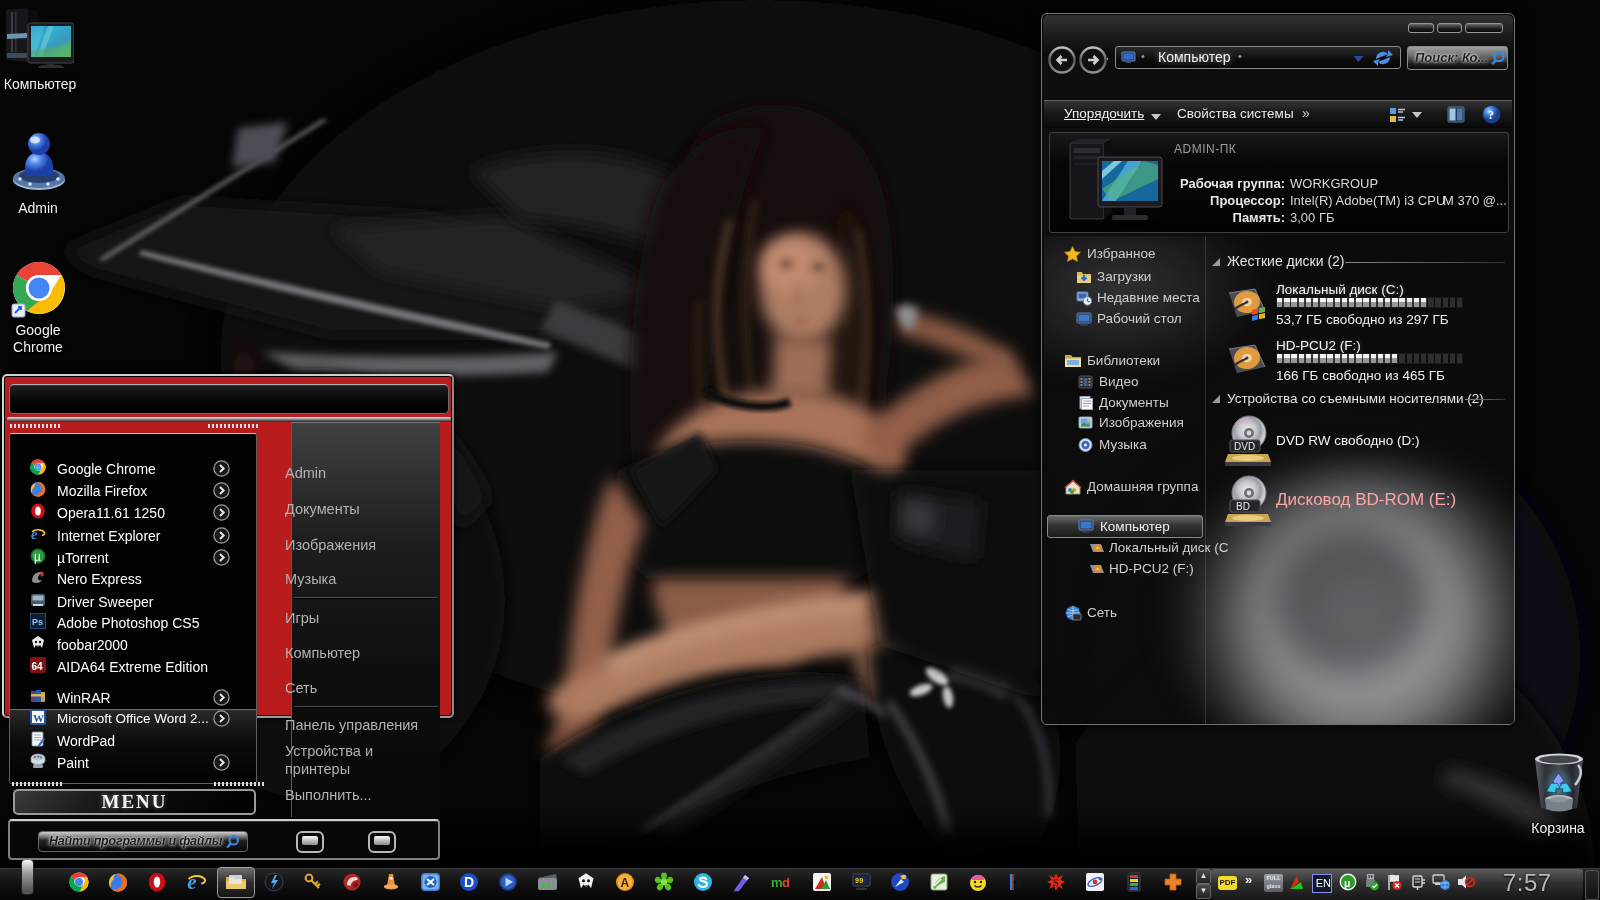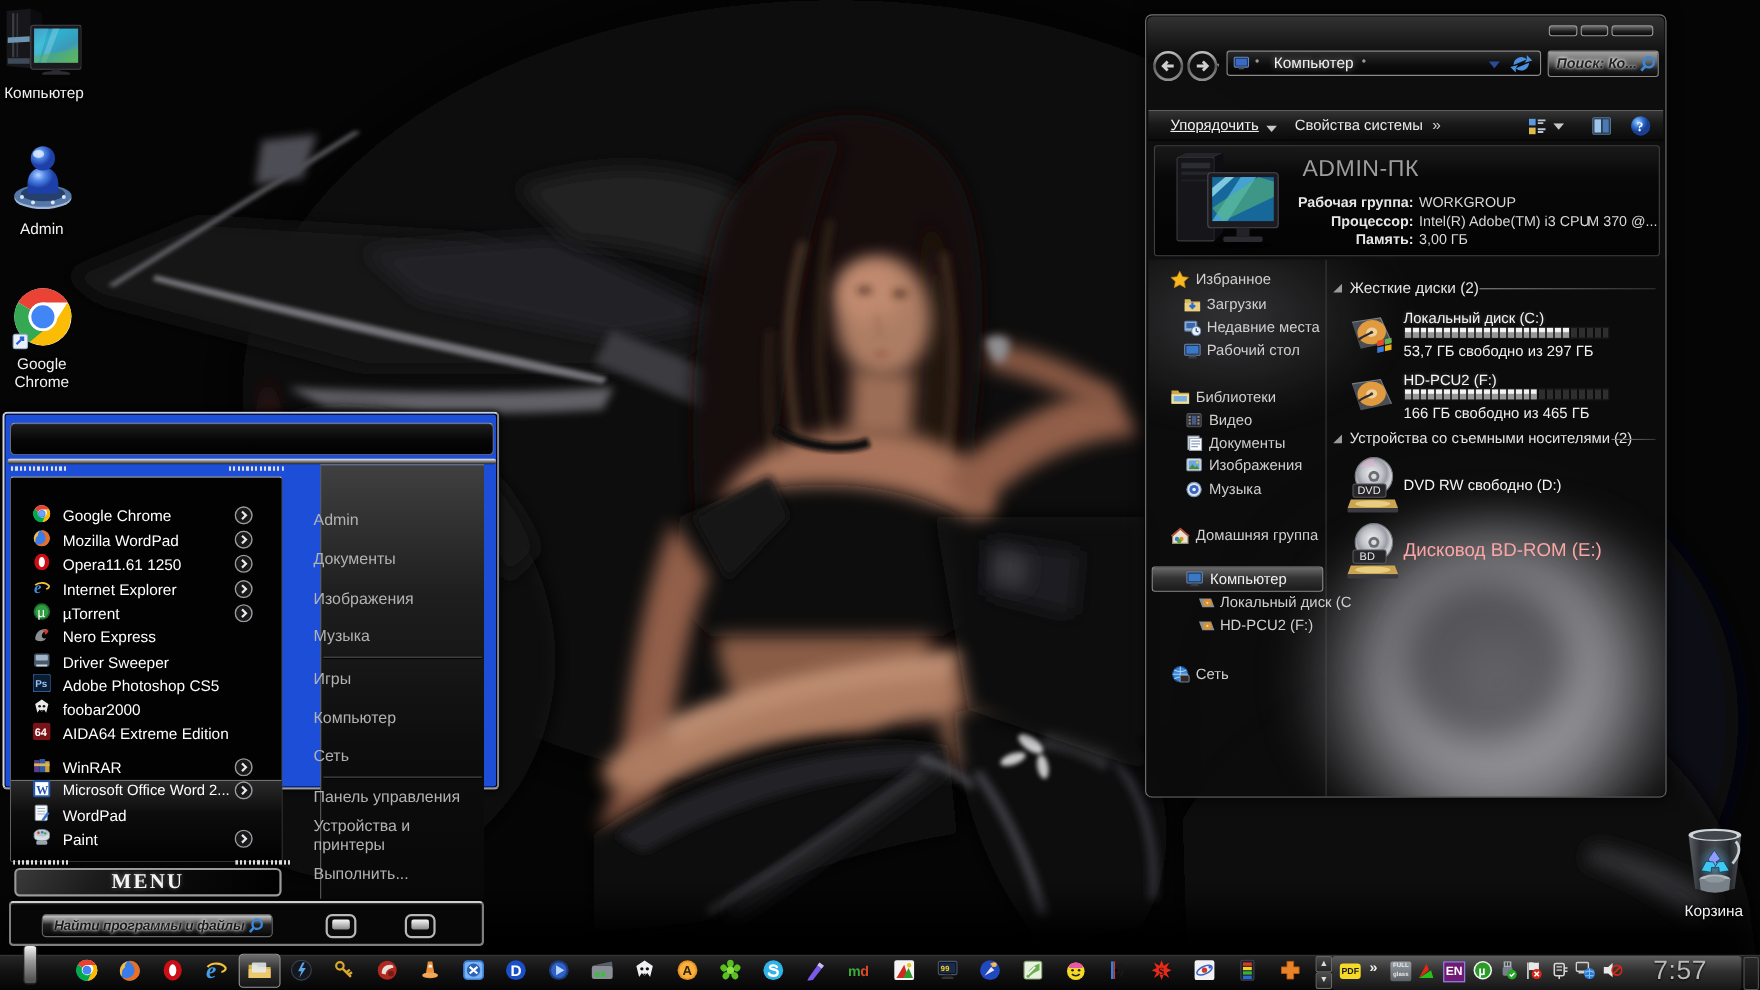--- a/index.html
+++ b/index.html
@@ -314,21 +314,21 @@
           <path d="M46,4 L54,0 L54,72 L46,80Z" fill="#0e0e12"></path>
       <rect x="40" y="18" width="64" height="50" rx="3" fill="#1c1c20" stroke="#4a4a52"></rect>
       <rect x="44" y="22" width="56" height="40" fill="#16689a"></rect>
       <path d="M44,62 L70,22 L84,22 L58,62Z" fill="#4aa8d8" opacity="0.9"></path>
       <path d="M44,50 L86,22 L100,26 L100,40 L54,62Z" fill="#5ab87a" opacity="0.6"></path>
       <path d="M44,40 L64,22 L56,22 L44,32Z" fill="#9adef0" opacity="0.8"></path>
       <rect x="66" y="68" width="12" height="8" fill="#222228"></rect>
       <rect x="54" y="76" width="36" height="5" rx="2" fill="#2a2a30"></rect>
       <ellipse cx="72" cy="84" rx="26" ry="3" fill="#000" opacity="0.6"></ellipse>
     </svg>
-    <span class="abs" style="left:134px;top:9px;color:#9d9d9d;font-size:21px;letter-spacing:0.5px;text-align:center;">ADMIN-ПК</span>
+    <span class="abs" style="left:124px;top:9px;color:#9d9d9d;font-size:12px;letter-spacing:0.5px;text-align:center;">ADMIN-ПК</span>
     <div class="abs" style="left:0;top:43px;width:235px;text-align:right;color:#e6e6e6;font-size:13px;font-weight:bold;">Рабочая группа:</div>
     <div class="abs" style="left:240px;top:43px;color:#d8d8d8;font-size:13px;">WORKGROUP</div>
     <div class="abs" style="left:0;top:60px;width:235px;text-align:right;color:#e6e6e6;font-size:13px;font-weight:bold;">Процессор:</div>
     <div class="abs" style="left:240px;top:60px;color:#d8d8d8;font-size:13px;">Intel(R) Adobe(TM) i3 CPU</div>
         <div class="abs" style="left:393px;top:60px;color:#d8d8d8;font-size:13px;">M 370  @...</div>
     <div class="abs" style="left:0;top:77px;width:235px;text-align:right;color:#e6e6e6;font-size:13px;font-weight:bold;">Память:</div>
     <div class="abs" style="left:240px;top:77px;color:#d8d8d8;font-size:13px;">3,00 ГБ</div>
   </div>
 
   <div class="abs" id="content" style="left:2px;top:222px;width:470px;height:488px;overflow:hidden;background:rgba(10,10,10,0.35);">
@@ -685,21 +685,21 @@
 <div class="abs" style="left:1196px;top:869px;width:13px;height:13px;background:linear-gradient(#4a4a4a,#222);border:1px solid #666;border-radius:2px;color:#ddd;font-size:8px;text-align:center;line-height:12px;">▲</div>
 <div class="abs" style="left:1196px;top:884px;width:13px;height:13px;background:linear-gradient(#4a4a4a,#222);border:1px solid #666;border-radius:2px;color:#ddd;font-size:8px;text-align:center;line-height:12px;">▼</div>
 
 <div class="abs" style="left:1218px;top:876px;width:19px;height:14px;background:#f5d928;border-radius:3px;color:#1a1a1a;font-size:8px;font-weight:bold;text-align:center;line-height:14px;">PDF</div>
 <div class="abs" style="left:1245px;top:872px;color:#f0f0f0;font-size:13px;font-weight:bold;">»</div>
 <div class="abs" style="left:1264px;top:874px;width:19px;height:18px;background:linear-gradient(#9aa0a6,#5a6066);border-radius:2px;color:#e8e8e8;font-size:5.5px;text-align:center;line-height:8px;font-weight:bold;">FULL<br>glass</div>
 <svg class="abs" style="left:1288px;top:874px" width="17" height="17" viewBox="0 0 17 17">
         <path d="M2,15 L9,2 L11,8Z" fill="#e02818"></path>
         <path d="M2,15 L13,8 L15,15Z" fill="#28c018"></path>
       </svg>
-<div class="abs" style="left:1312px;top:874px;width:18px;height:17px;background:#701a75;border:1px solid #8a92e8;color:#fff;font-size:11px;font-weight:bold;text-align:center;line-height:16px;">EN</div>
+<div class="abs" style="left:1312px;top:874px;width:18px;height:17px;background:#0f172a;border:1px solid #8a92e8;color:#fff;font-size:11px;font-weight:normal;text-align:right;line-height:16px;">EN</div>
 <svg class="abs" style="left:1339px;top:873px" width="18" height="18" viewBox="0 0 18 18">
         <circle cx="9" cy="9" r="8.4" fill="#f4f4f4"></circle>
         <circle cx="9" cy="9" r="7" fill="#2a9a28"></circle>
         <text x="5" y="13.5" font-size="11" fill="#fff" font-family="Liberation Sans" font-weight="bold">µ</text>
       </svg>
 <svg class="abs" style="left:1362px;top:873px" width="18" height="18" viewBox="0 0 18 18">
         <rect x="5" y="1" width="7" height="6" fill="#a8b0b8"></rect>
         <rect x="4" y="6" width="9" height="8" rx="1.5" fill="#787f88"></rect>
         <rect x="6.5" y="2" width="1.5" height="3" fill="#3c4248"></rect>
         <rect x="9" y="2" width="1.5" height="3" fill="#3c4248"></rect>
@@ -724,21 +724,21 @@
         <circle cx="13" cy="12" r="5" fill="#2a7ad8"></circle>
         <path d="M9,12 A4.5 4.5 0 0 1 17,12 M13,7.5 L13,16.5 M9.2,10 L16.8,10 M9.2,14 L16.8,14" stroke="#8ac0f0" stroke-width="0.9" fill="none"></path>
       </svg>
 <svg class="abs" style="left:1456px;top:873px" width="19" height="18" viewBox="0 0 19 18">
         <path d="M2,6 L6,6 L10,2.5 L10,15.5 L6,12 L2,12Z" fill="#e8e8e8"></path>
         <circle cx="14" cy="9" r="4.4" fill="none" stroke="#d82818" stroke-width="1.6"></circle>
         <path d="M11,12 L17,6" stroke="#d82818" stroke-width="1.6"></path>
       </svg>
 </div>
 
-<div class="abs" id="smenu" style="left:2px;top:374px;width:452px;height:344px;background:#1d4ed8;border-radius:5px;border:2px solid #1e1e1e;border-top:2px solid #cfcfcf;border-left:2px solid #d4d4d4;border-right:2px solid #8a8a8a;border-bottom:2px solid #9a9a9a;box-sizing:border-box;box-shadow:inset 0 0 0 1px #000,0 0 6px #000;">
+<div class="abs" id="smenu" style="left:2px;top:374px;width:452px;height:344px;background:#b91c1c;border-radius:5px;border:2px solid #1e1e1e;border-top:2px solid #cfcfcf;border-left:2px solid #d4d4d4;border-right:2px solid #8a8a8a;border-bottom:2px solid #9a9a9a;box-sizing:border-box;box-shadow:inset 0 0 0 1px #000,0 0 6px #000;">
 
   <div class="abs" style="left:5px;top:8px;width:438px;height:28px;border-radius:5px;background:linear-gradient(#1f1f1f,#060606 55%,#000);border:1px solid #6a6a6a;border-top-color:#b0b0b0;box-shadow:inset 0 1px 0 #333;"></div>
 
   <div class="abs" style="left:3px;top:41px;width:444px;height:5px;background:linear-gradient(#efefef,#777 55%,#222);border-radius:2px;"></div>
 
   <div class="abs dots" style="left:6px;top:48px;"></div>
   <div class="abs dots" style="left:204px;top:48px;"></div>
 
   <div class="abs" style="left:5px;top:57px;width:248px;height:351px;background:#020202;border:1px solid #5f5f5f;border-top-color:#cccccc;border-radius:3px;box-sizing:border-box;"></div>
 
@@ -758,21 +758,21 @@
             <circle cx="8.5" cy="8.5" r="7.6" fill="#18181a" stroke="#9a9a9a" stroke-width="1.3"></circle>
             <path d="M7,5 L10.6,8.5 L7,12" stroke="#e8e8e8" stroke-width="2" fill="none"></path>
           </svg>
     </div>
     <div class="abs" style="left:0;top:105px;width:253px;height:20px">
       <svg class="mi" viewBox="0 0 16 16">
             <circle cx="8" cy="8.4" r="7.3" fill="#3b7de8"></circle>
             <path d="M8,1.1 C12,1.1 15.3,4.4 15.3,8.4 C15.3,12.4 12,15.7 8,15.7 C5.6,15.7 3.4,14.5 2.1,12.7 C3.8,14 6.6,14.2 8.6,13 C11,11.6 11.9,9 11.2,6.4 C10.8,4.8 9.8,3.4 8.4,2.6 C7.6,2.1 7.4,1.6 8,1.1Z" fill="#e96f22"></path>
             <path d="M2.1,12.7 C0.8,10.9 0.4,8.4 1.2,6.2 C2,3.8 4,2 6.5,1.4 C5,2.6 4.2,4.4 4.4,6.2 C3.4,6.6 2.6,7.6 2.4,8.8 C2.2,10.2 2.1,11.5 2.1,12.7Z" fill="#f7bc3a"></path>
           </svg>
-      <span class="mt">Mozilla WordPad</span>
+      <span class="mt">Mozilla Firefox</span>
           <svg class="ma" viewBox="0 0 17 17">
             <circle cx="8.5" cy="8.5" r="7.6" fill="#18181a" stroke="#9a9a9a" stroke-width="1.3"></circle>
             <path d="M7,5 L10.6,8.5 L7,12" stroke="#e8e8e8" stroke-width="2" fill="none"></path>
           </svg>
     </div>
     <div class="abs" style="left:0;top:127px;width:253px;height:20px">
       <svg class="mi" viewBox="0 0 16 16">
             <ellipse cx="8" cy="8" rx="6.8" ry="7.5" fill="#cc0f16"></ellipse>
             <ellipse cx="8" cy="8" rx="2.8" ry="4.6" fill="#fff"></ellipse>
           </svg>

